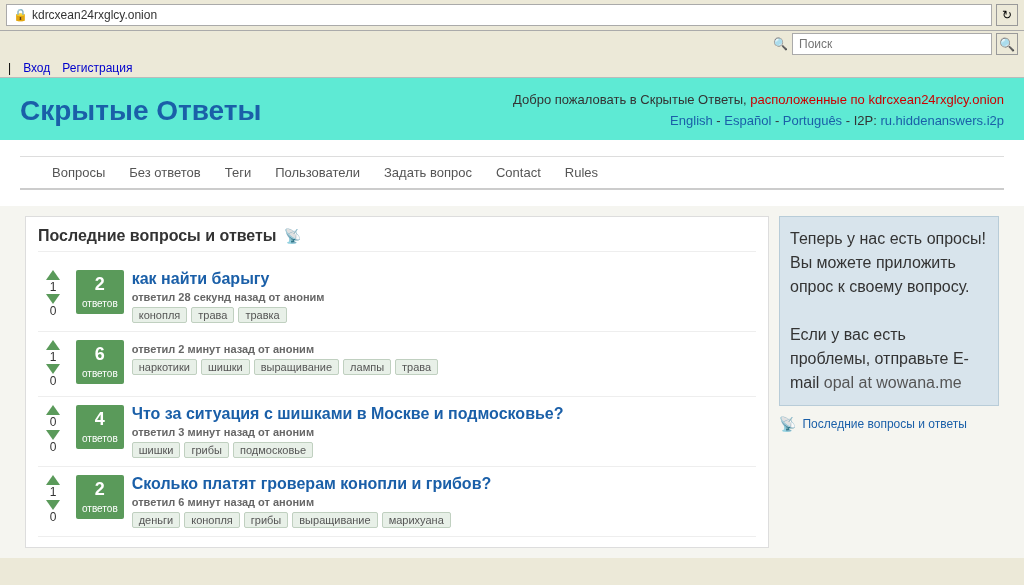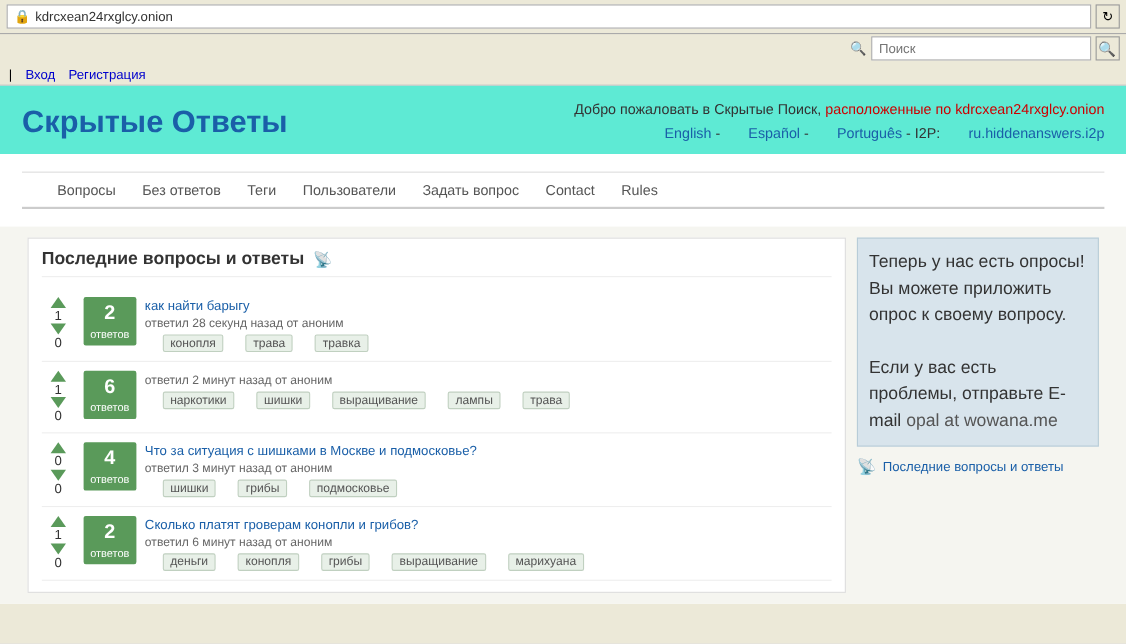--- a/index.html
+++ b/index.html
@@ -17,21 +17,21 @@
 
     
     .page { background: white; max-width: 1024px; }
 
     
     .site-header { padding: 12px 20px 8px; display: flex; align-items: center; justify-content: space-between; background: #5eead4; }
     .site-logo { font-size: 28px; font-weight: bold; color: #1a5fa8; }
     .site-tagline { text-align: right; font-size: 13px; color: #333; line-height: 1.6; }
     .site-tagline .domain { color: #cc0000; }
     .site-tagline .lang-links { }
-    .site-tagline .lang-links a { color: #1a5fa8; text-decoration: none; margin-left: 22px; }
+    .site-tagline .lang-links a { color: #1a5fa8; text-decoration: none; }
 
     
     .site-nav { background: white; border-top: 1px solid #ddd; border-bottom: 2px solid #ccc; padding: 0 20px; margin: 0 10px; }
     .site-nav ul { list-style: none; display: flex; gap: 0; }
     .site-nav ul li a { display: block; padding: 8px 12px; color: #555; text-decoration: none; font-size: 13px; }
 
     
     .main-content { display: flex; gap: 0; padding: 10px 25px; background: #f5f5f0; }
     .content-area { flex: 1; background: white; border: 1px solid #ddd; padding: 10px 12px; }
     .sidebar { width: 220px; margin-left: 10px; }
@@ -45,24 +45,24 @@
     .vote-box { display: flex; flex-direction: column; align-items: center; min-width: 30px; }
     .vote-arrow-up { width: 0; height: 0; border-left: 7px solid transparent; border-right: 7px solid transparent; border-bottom: 10px solid #5a9a5a; cursor: pointer; }
     .vote-arrow-down { width: 0; height: 0; border-left: 7px solid transparent; border-right: 7px solid transparent; border-top: 10px solid #5a9a5a; cursor: pointer; }
     .vote-count { font-size: 12px; color: #333; text-align: center; line-height: 1.2; }
 
     .answer-count-box { background: #5a9a5a; color: white; min-width: 36px; padding: 4px 6px; text-align: center; border-radius: 2px; flex-shrink: 0; }
     .answer-count-num { font-size: 18px; font-weight: bold; display: block; }
     .answer-count-label { font-size: 10px; }
 
     .question-body { flex: 1; }
-    .question-title { font-size: 12px; color: #1a5fa8; text-decoration: none; font-weight: normal; }
-    .question-meta { font-size: 11px; color: #666; margin: 3px 0; }
+    .question-title { font-size: 16px; color: #1a5fa8; text-decoration: none; font-weight: bold; }
+    .question-meta { font-size: 11px; color: #666; margin: 3px 0; font-weight: bold; }
     .question-tags { display: flex; flex-wrap: wrap; gap: 4px; margin-top: 4px; }
-    .tag { background: #e8f0e8; border: 1px solid #c0d0c0; color: #555; padding: 1px 6px; font-size: 11px; border-radius: 2px; cursor: pointer; margin-left: 16px; }
+    .tag { background: #e8f0e8; border: 1px solid #c0d0c0; color: #555; padding: 1px 6px; font-size: 11px; border-radius: 2px; cursor: pointer; }
 
     
     .sidebar-box { background: #d8e4ec; border: 1px solid #b8ccd8; padding: 10px; margin-bottom: 10px; font-size: 16px; color: #333; line-height: 1.5; }
     .sidebar-box .email-link { color: #555; }
     .sidebar-rss { display: flex; align-items: center; gap: 6px; font-size: 12px; color: #1a5fa8; cursor: pointer; }
 
     
     .browser-wrapper { background: #ece9d8; min-height: 585px; }
   </style>
 </head>
@@ -89,21 +89,21 @@
     <a href="#">Вход</a>
     <a href="#">Регистрация</a>
   </div>
 
   <div class="page">
 
     <div class="site-header">
       <div class="site-logo">Скрытые Ответы</div>
       <div class="site-tagline">
         <div>
-          <span>Добро пожаловать в Скрытые Поиск, </span><span class="domain">расположенные по kdrcxean24rxglcy.onion</span>
+          <span>Добро пожаловать в Скрытые Ответы, </span><span class="domain">расположенные по kdrcxean24rxglcy.onion</span>
         </div>
         <div class="lang-links">
           <a href="#">English</a> - 
           <a href="#">Español</a> - 
           <a href="#">Português</a> - 
           I2P: <a href="#">ru.hiddenanswers.i2p</a>
         </div>
       </div>
     </div>
 

